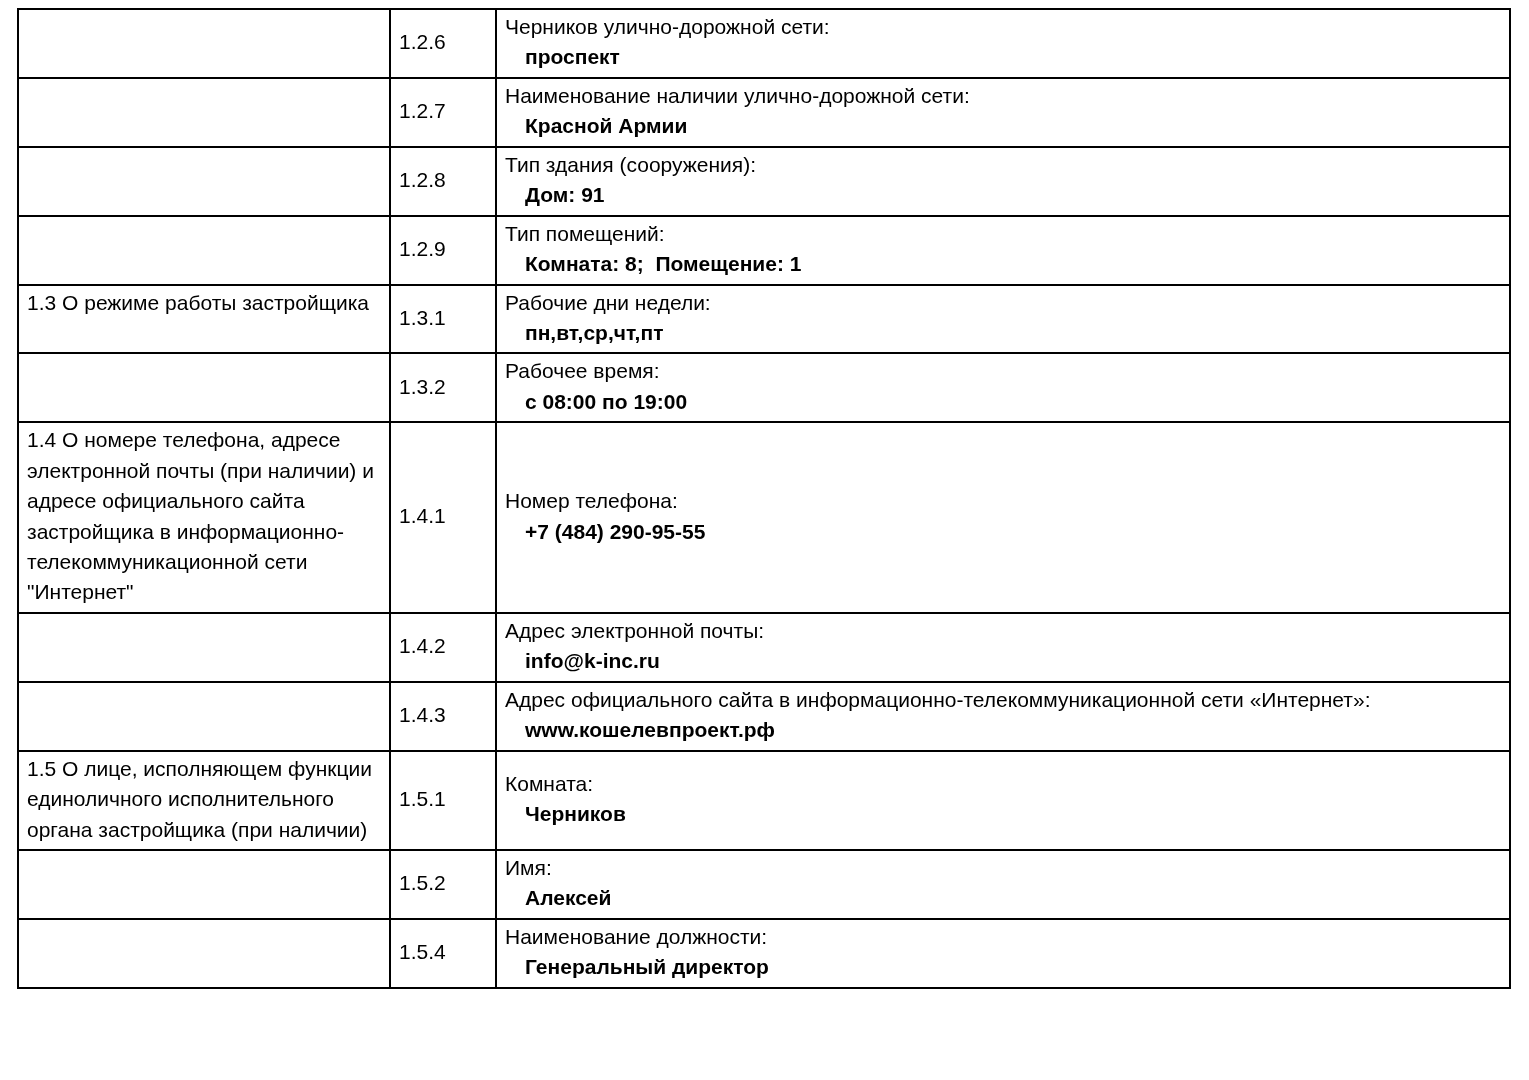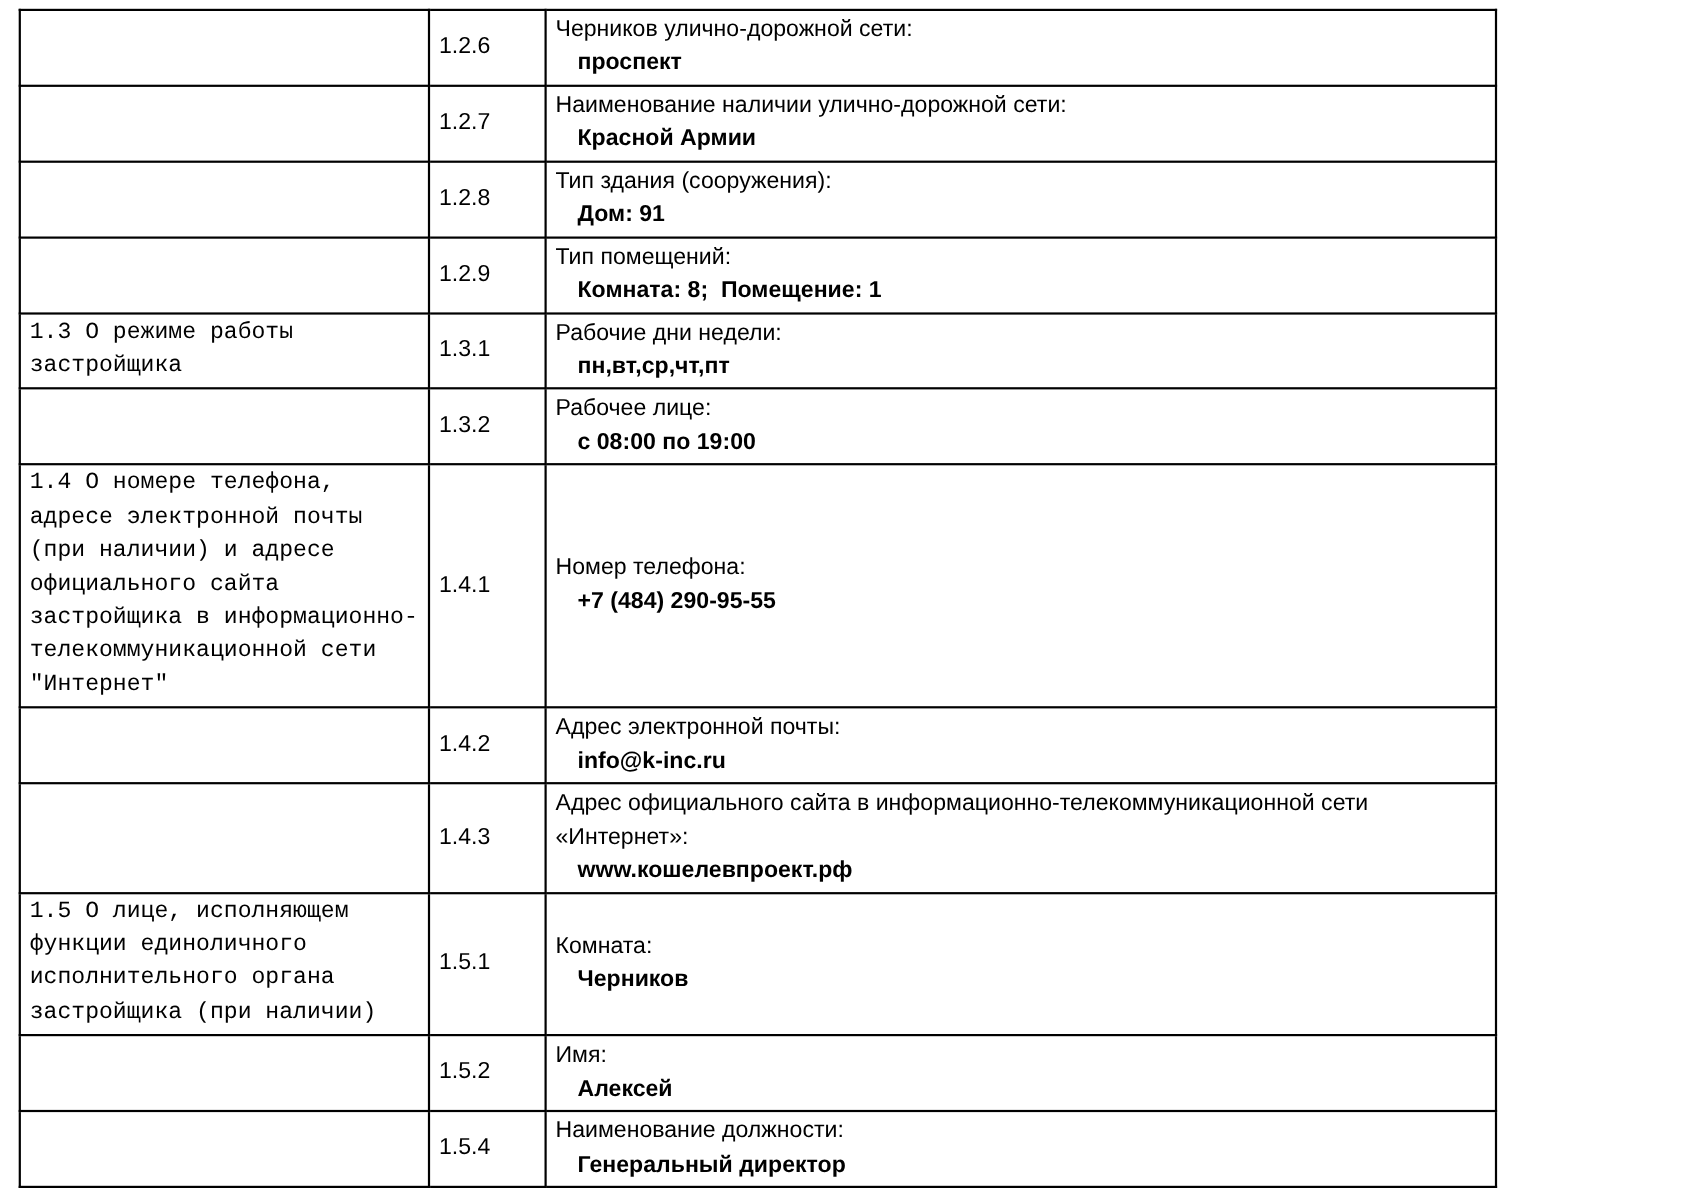--- a/index.html
+++ b/index.html
@@ -10,36 +10,35 @@
     font-family: "Liberation Sans", "DejaVu Sans", sans-serif;
   }
   body {
     width: 1529px;
     min-height: 1080px;
     box-sizing: border-box;
     padding: 8px 17px;
   }
   table.decl-table {
     border-collapse: collapse;
-    width: 1344px;
+    width: 1494px;
     table-layout: fixed;
     font-size: 21px;
     line-height: 1.45;
   }
   table.decl-table td {
     border: 2px solid #000000;
     padding: 2px 8px 4px 8px;
     overflow: hidden;
     word-wrap: break-word;
   }
   td.section-cell {
     width: 372px;
     vertical-align: top;
     padding-left: 4px;
-    font-family: Liberation Mono, monospace;
   }
   td.number-cell {
     width: 106px;
     vertical-align: middle;
     padding-left: 6px;
   }
   td.content-cell {
     vertical-align: middle;
   }
   .field-label {
@@ -100,21 +99,21 @@
         <td class="number-cell">1.3.1</td>
         <td class="content-cell">
           <div class="field-label">Рабочие дни недели:</div>
           <div class="field-value"><span class="seg-bold">пн,вт,ср,чт,пт</span></div>
         </td>
       </tr>
       <tr>
         <td class="section-cell"></td>
         <td class="number-cell">1.3.2</td>
         <td class="content-cell">
-          <div class="field-label">Рабочее лице:</div>
+          <div class="field-label">Рабочее время:</div>
           <div class="field-value"><span class="seg-bold">с 08:00 по 19:00</span></div>
         </td>
       </tr>
       <tr>
         <td class="section-cell">1.4 О номере телефона, адресе электронной почты (при наличии) и адресе официального сайта застройщика в информационно-телекоммуникационной сети "Интернет"</td>
         <td class="number-cell">1.4.1</td>
         <td class="content-cell">
           <div class="field-label">Номер телефона:</div>
           <div class="field-value"><span class="seg-bold">+7 (484) 290-95-55</span></div>
         </td>

